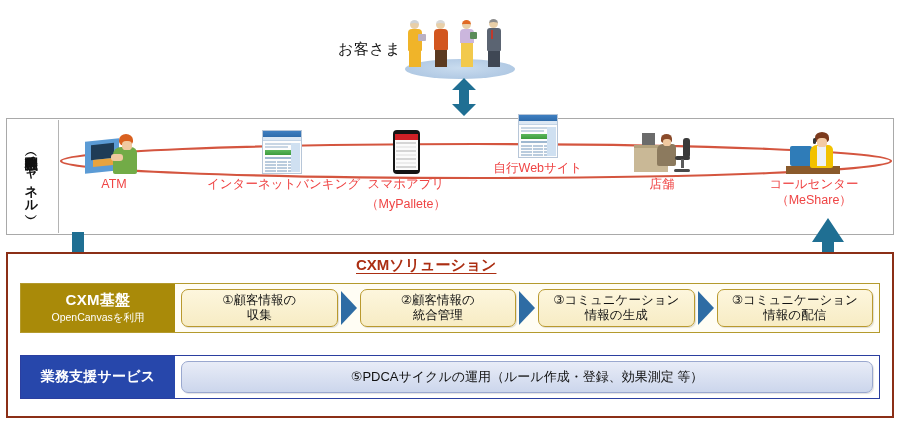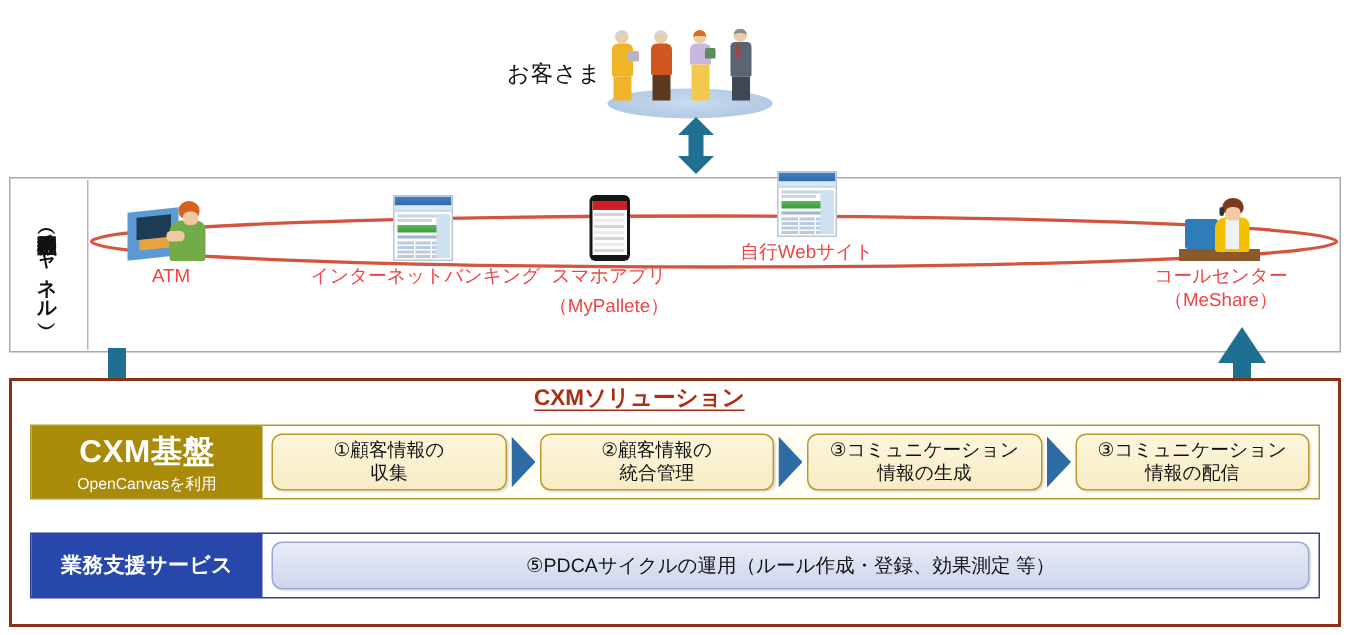--- a/index.html
+++ b/index.html
@@ -147,21 +147,21 @@
 
   
   .plat-row {
     position: absolute; left: 20px; top: 283px; width: 860px; height: 50px;
     border: 1px solid #b49a2d; background: #fffdf4; display: flex; align-items: stretch;
   }
   .plat-badge {
     width: 154px; background: #a98a09; color: #ffffff;
     display: flex; flex-direction: column; align-items: center; justify-content: center; gap: 1px;
   }
-  .plat-badge .t1 { font-size: 21px; font-weight: 700; letter-spacing: 0.3px; }
+  .plat-badge .t1 { font-size: 15px; font-weight: 700; letter-spacing: 0.3px; }
   .plat-badge .t2 { font-size: 10.5px; font-weight: 400; }
   .steps { flex: 1; display: flex; align-items: center; padding: 0 6px; }
   .step {
     flex: 1; height: 38px; border: 1px solid #b9992e; border-radius: 7px;
     background: linear-gradient(#fdf6dd, #f7ecc4);
     display: flex; align-items: center; justify-content: center; text-align: center;
     font-size: 12.5px; color: #111; line-height: 1.22; white-space: pre-line;
     box-shadow: 1px 1px 1px rgba(0,0,0,0.13);
   }
   .chev { width: 22px; display: flex; align-items: center; justify-content: center; flex: none; }
@@ -323,20 +323,41 @@
           <div class="win-cell"></div>
             <div class="win-cell"></div>
             <div class="win-cell"></div>
         </div>
         <div class="win-side"></div>
       </div>
     </div>
     <div class="cap">自行Webサイト</div>
   </div>
 
+  <div class="chan" style="left:612px; top:128px; width:100px;">
+    <div class="icon">
+      <div class="store">
+        <div class="desk"></div>
+          <div class="desk-top"></div>
+          <div class="mon"></div>
+        <div class="st-person">
+          <div class="st-body"></div>
+            <div class="st-hair"></div>
+            <div class="st-face"></div>
+        </div>
+        <div class="chair">
+          <div class="chair-back"></div>
+            <div class="chair-seat"></div>
+          <div class="chair-post"></div>
+            <div class="chair-base"></div>
+        </div>
+      </div>
+    </div>
+    <div class="cap">店舗</div>
+  </div>
 
   <div class="chan" style="left:748px; top:128px; width:132px;">
     <div class="icon">
       <div class="call">
         <div class="cc-mon"></div>
           <div class="cc-stand"></div>
           <div class="cc-desk"></div>
         <div class="cc-person">
           <div class="cc-body"></div>
             <div class="cc-vest"></div>

